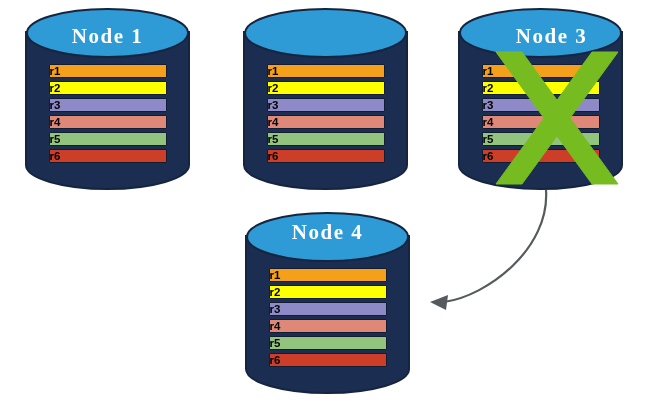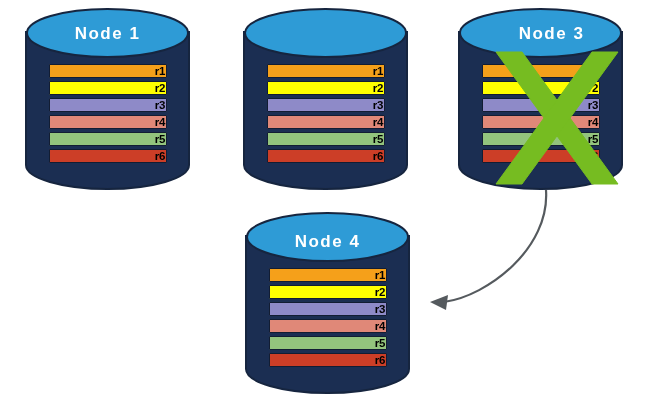--- a/index.html
+++ b/index.html
@@ -29,41 +29,41 @@
     left: 0;
     top: 0;
   }
   .node-title {
     position: absolute;
     left: 0;
     width: 100%;
     text-align: center;
     color: #ffffff;
     font-weight: bold;
-    font-size: 17px;
+    font-size: 21px;
     letter-spacing: 1.5px;
-    font-family: Liberation Sans, sans-serif;
+    font-family: Liberation Serif, serif;
     pointer-events: none;
   }
   .rows {
     position: absolute;
     left: 0;
     width: 100%;
   }
   .row {
     position: absolute;
     height: 14px;
     border: 1px solid #121d33;
     box-sizing: border-box;
     border-radius: 1px;
     color: #000000;
     font-weight: bold;
     font-size: 11.5px;
     line-height: 12px;
-    text-align: right;
+    text-align: left;
     font-family: "Liberation Sans", sans-serif;
   }
   .xmark {
     position: absolute;
     pointer-events: none;
   }
   .arrow {
     position: absolute;
     left: 0;
     top: 0;
@@ -122,21 +122,21 @@
           <polygon points="38,44 64,44 160,176 134,176"></polygon>
           <polygon points="160,44 134,44 38,176 64,176"></polygon>
         </g>
       </svg>
     </div>
     <div class="node" style="left: 245px; top: 212px; width: 165px; height: 182px;">
       <svg width="165" height="182" viewBox="0 0 165 182" class="node-svg">
         <path d="M 1,24 L 1,157 A 81.5,24 0 0 0 164,157 L 164,24 Z" fill="#1b2e52" stroke="#16253f" stroke-width="2"></path>
         <ellipse cx="82.5" cy="25" rx="80.5" ry="24" fill="#2e9bd6" stroke="#16253f" stroke-width="2"></ellipse>
       </svg>
-      <div class="node-title" style="top: 20px;">Node  4</div>
+      <div class="node-title" style="top: 8px;">Node  4</div>
       <div class="rows">
         <div class="row" style="left: 23.5px; top: 56px; width: 118px; background: rgb(245, 160, 26);">r1</div>
         <div class="row" style="left: 23.5px; top: 73px; width: 118px; background: rgb(255, 255, 0);">r2</div>
         <div class="row" style="left: 23.5px; top: 90px; width: 118px; background: rgb(142, 138, 200);">r3</div>
         <div class="row" style="left: 23.5px; top: 107px; width: 118px; background: rgb(224, 136, 120);">r4</div>
         <div class="row" style="left: 23.5px; top: 124px; width: 118px; background: rgb(147, 196, 125);">r5</div>
         <div class="row" style="left: 23.5px; top: 141px; width: 118px; background: rgb(204, 62, 39);">r6</div>
       </div>
     </div>
     <svg width="646" height="402" viewBox="0 0 646 402" class="arrow">

